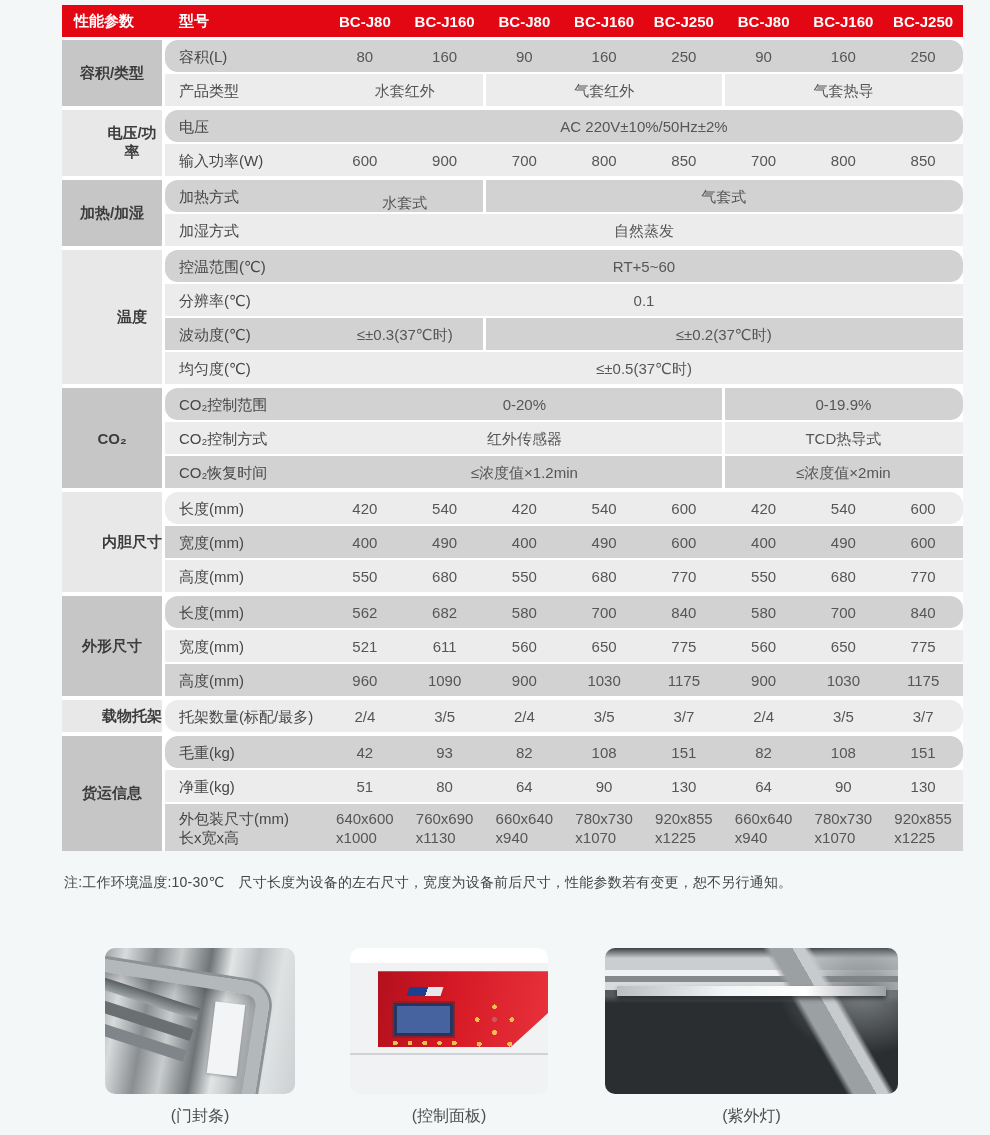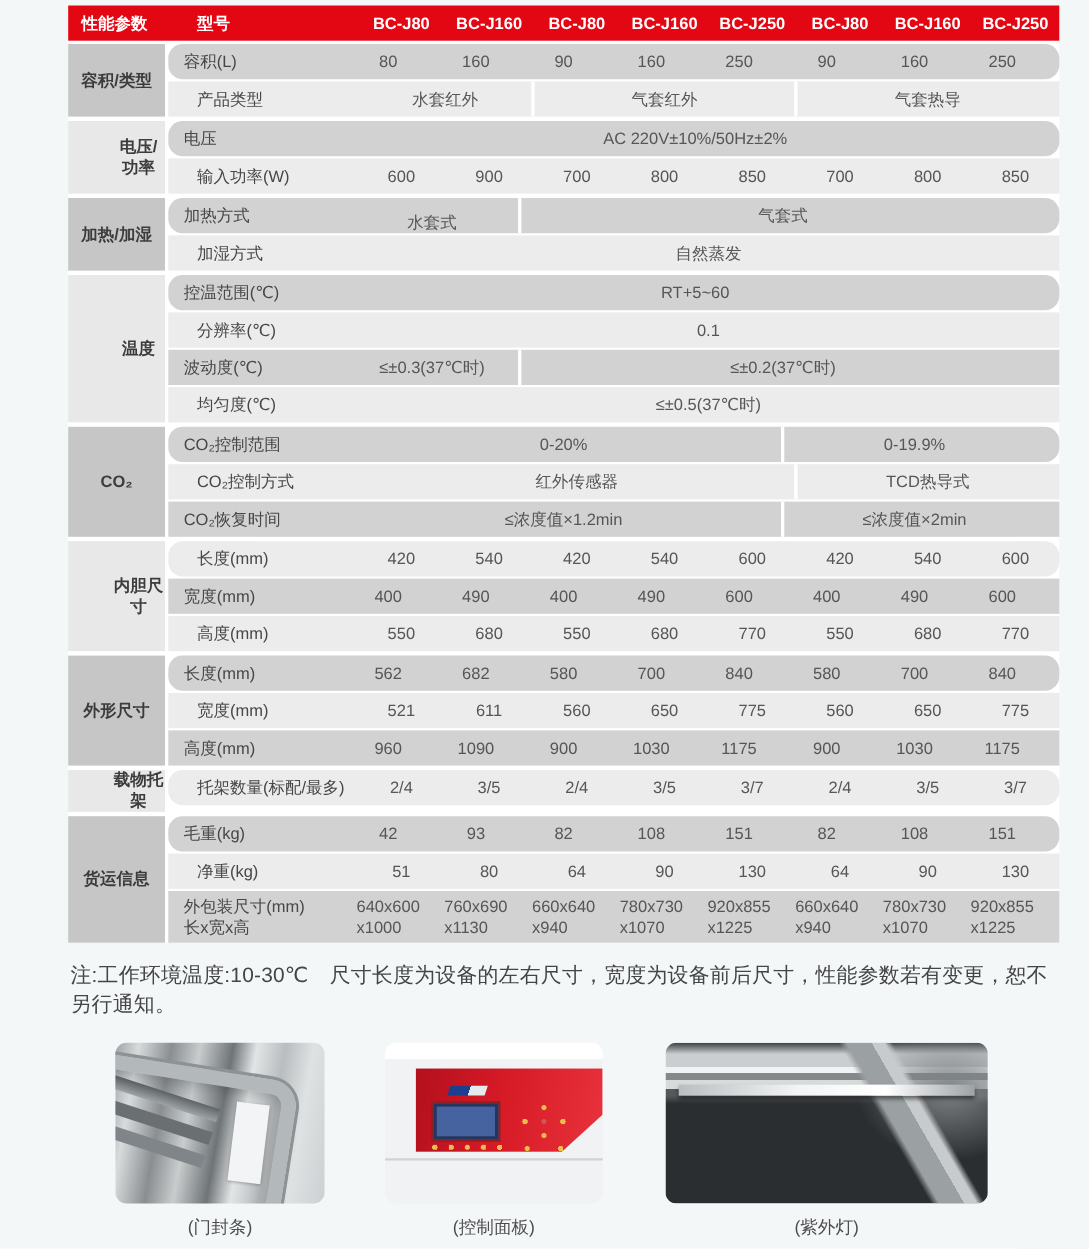--- a/index.html
+++ b/index.html
@@ -21,31 +21,31 @@
   .h-models{display:flex;flex:1;}
   .h-model{flex:1;text-align:center;}
   .group{display:flex;margin-top:4px;}
   .group:first-of-type{margin-top:3px;}
   .glabel{width:100px;margin-right:3px;display:flex;align-items:center;justify-content:center;
           font-weight:bold;font-size:15px;color:#3c3c3c;text-align:center;}
   .glabel.dk{background:var(--lab-dk);} .glabel.lt{background:var(--lab-lt);padding-left:40px;}
   .rows{flex:1;}
   .row{display:flex;height:32px;margin-top:2px;font-size:15px;}
   .row:first-child{margin-top:0;border-radius:13px;}
-  .row.dk-row{background:var(--row-dk);} .row.lt-row{background:var(--row-lt);padding-left:12px;}
+  .row.dk-row{background:var(--row-dk);} .row.lt-row{background:var(--row-lt);}
   .row.tall{height:47px;}
   .param{width:160px;box-sizing:border-box;padding-left:14px;display:flex;align-items:center;color:var(--ptxt);}
   .param span{white-space:pre-line;line-height:19px;}
   .cells{display:flex;width:638px;position:relative;}
   .cell{display:flex;align-items:center;justify-content:center;color:var(--txt);box-sizing:border-box;}
   .cell span{white-space:pre-line;text-align:left;line-height:19px;}
   .cell.eq{flex:1;}
   .vdiv{width:3px;margin:0 -1.5px;background:#fff;position:relative;z-index:1;}
   
-  .note{position:absolute;left:64px;top:874px;width:900px;font-size:19px;color:#454545;letter-spacing:.2px;}
+  .note{position:absolute;left:64px;top:874px;width:900px;font-size:14px;color:#454545;letter-spacing:.2px;}
   
   .photo{position:absolute;top:948px;height:146px;border-radius:10px;overflow:hidden;}
   .caption{position:absolute;top:1106px;font-size:16px;color:#4d4d4d;text-align:center;}
   #photo-seal{left:105px;width:190px;
     background:linear-gradient(100deg,#9fa3a6 0%,#d8dbdc 10%,#8a8e91 24%,#c8cccd 36%,#6f7477 50%,#e2e5e6 60%,#b9bdbf 72%,#dfe2e3 84%,#cdd0d2 100%);}
   #photo-seal .gasket{position:absolute;left:-28%;top:14%;width:95%;height:110%;
     border:13px solid #b3b8ba;border-radius:24px;transform:rotate(9deg);
     box-shadow:0 0 0 3px #8d9294, inset 0 0 18px rgba(0,0,0,.35);}
   #photo-seal .shelf{position:absolute;left:-5%;top:30%;width:55%;height:8%;background:linear-gradient(#5f6467,#9ea3a6);transform:rotate(18deg);box-shadow:0 22px 0 #6a6f72,0 44px 0 #80858a;}
   #photo-seal .tab{position:absolute;left:56%;top:38%;width:30px;height:72px;background:#f3f4f5;transform:rotate(7deg);box-shadow:0 1px 3px rgba(0,0,0,.3);}

